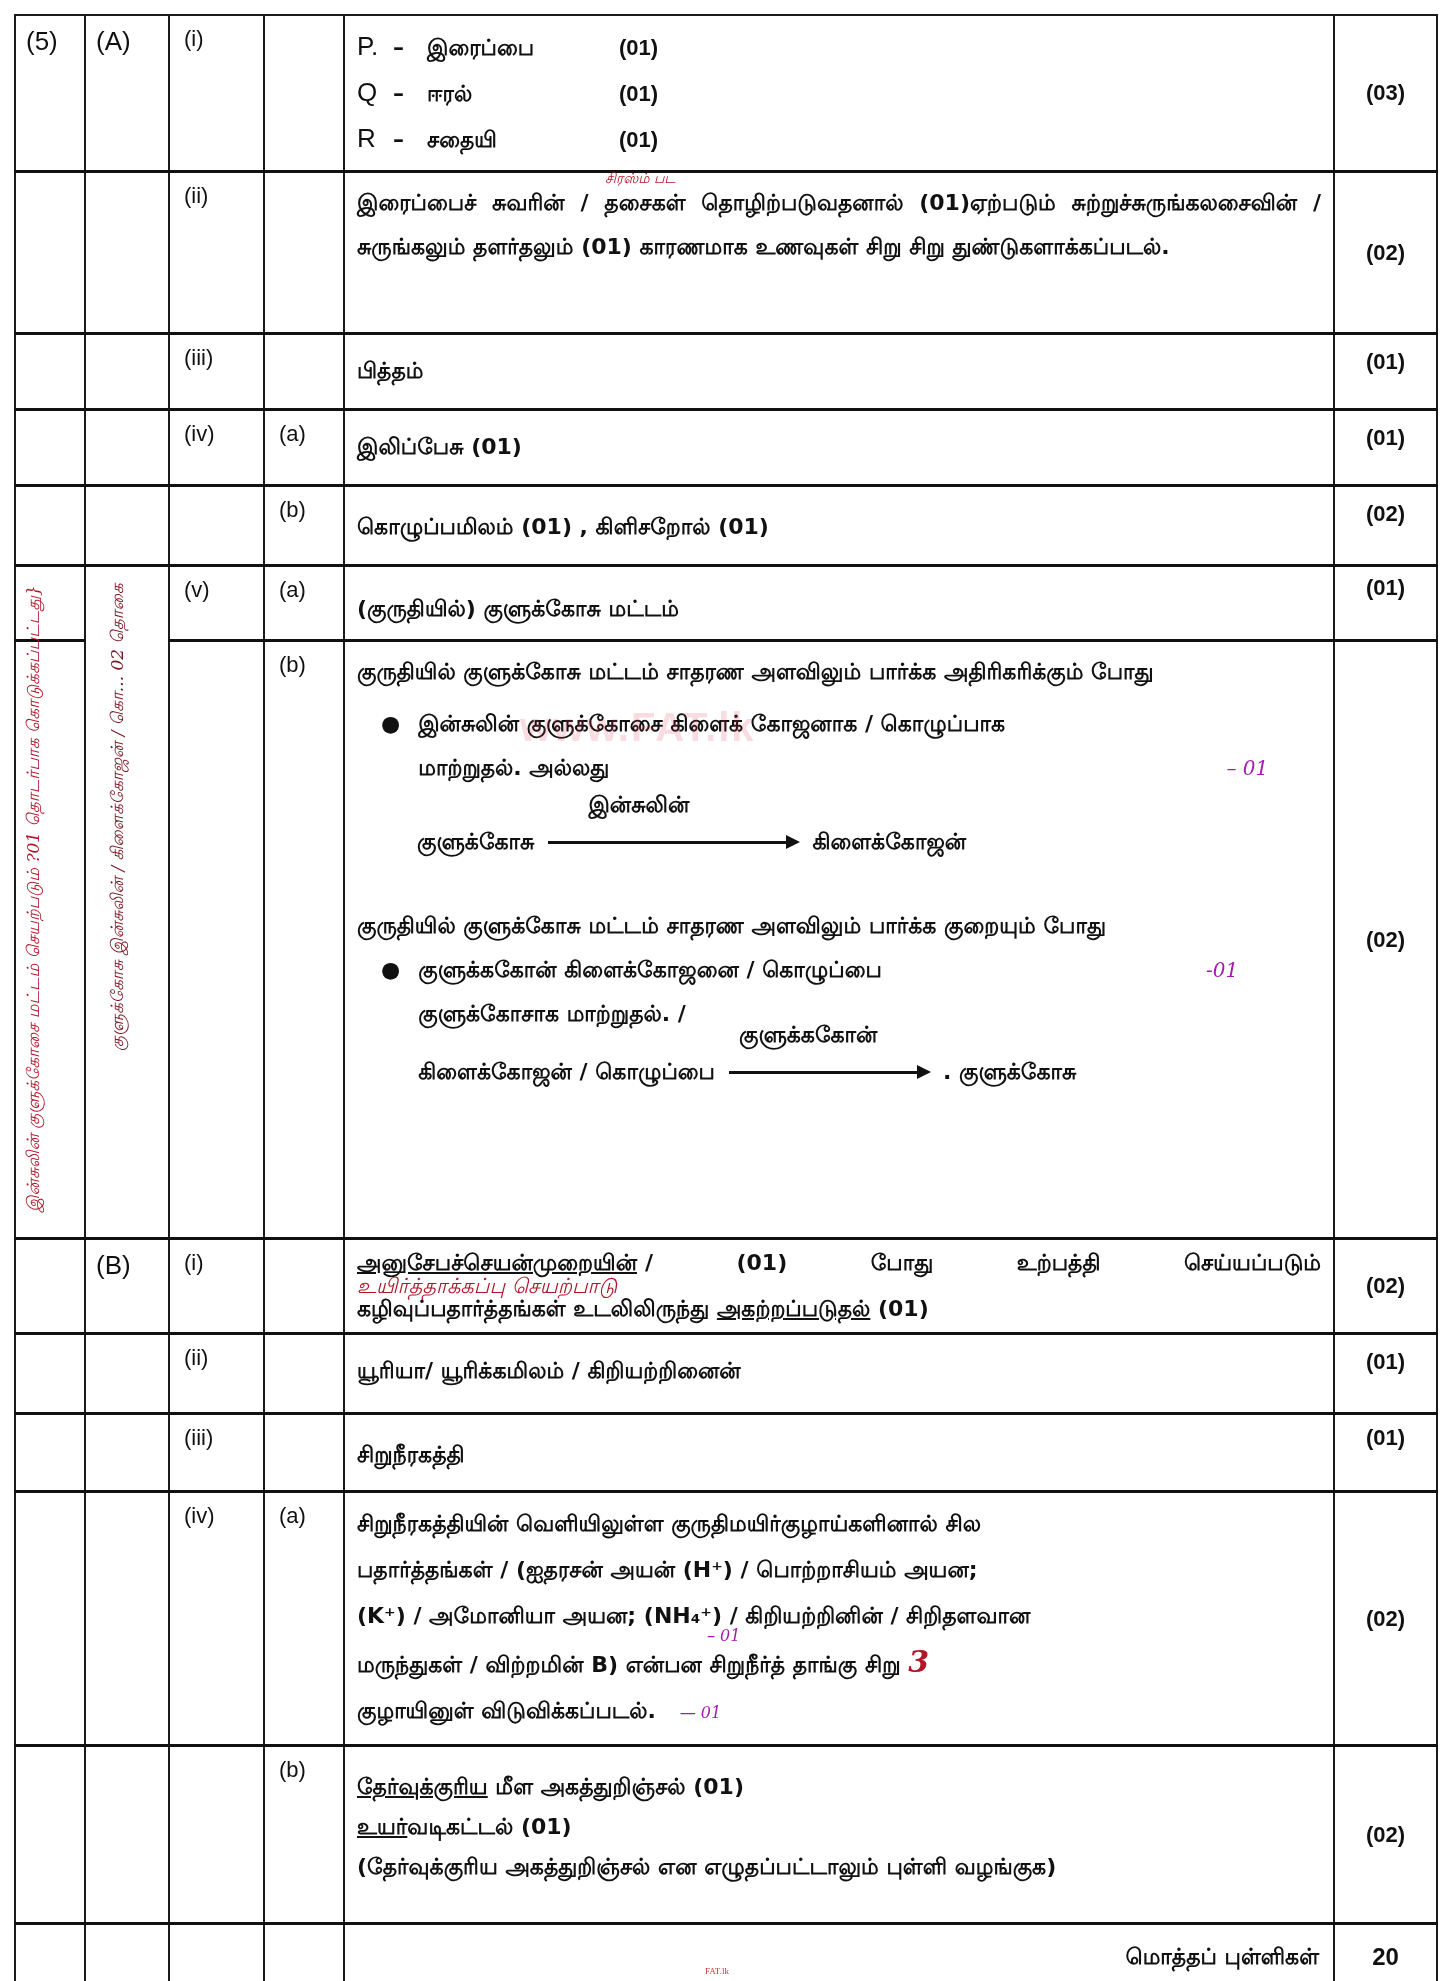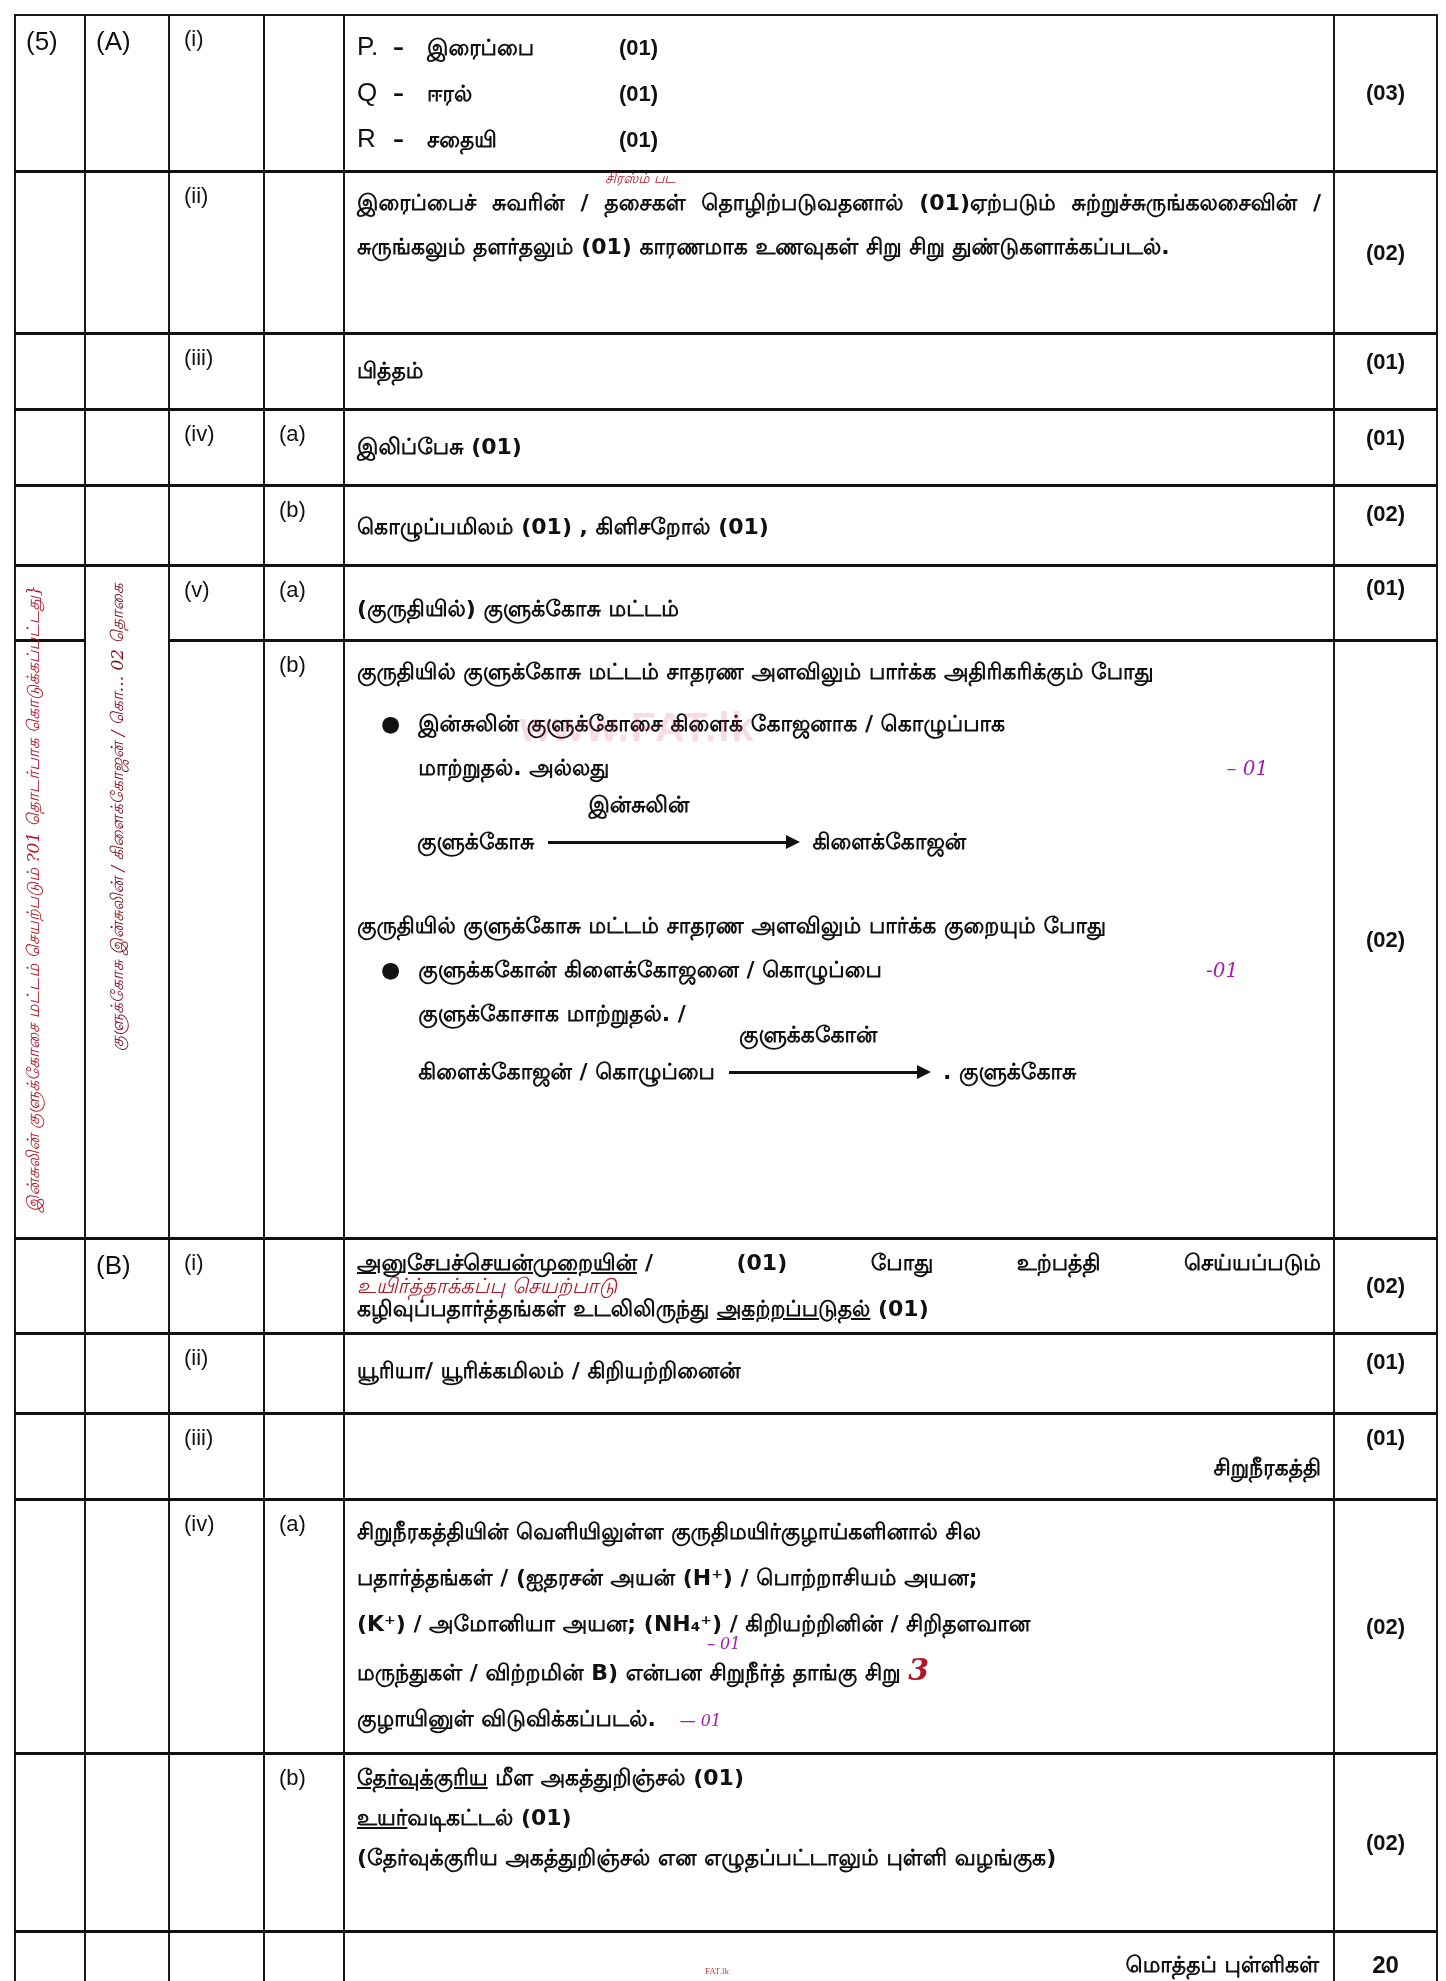--- a/index.html
+++ b/index.html
@@ -270,21 +270,21 @@
   </tr>
 
   <tr class="thick" style="height:78px">
     <td></td>
           <td></td>
     <td>
             <div class="lbl sm">(iii)</div>
           </td>
     <td></td>
     <td>
-            <div class="content" style="padding-top:31px;text-align:right;">சிறுநீரகத்தி</div>
+            <div class="content" style="padding-top:18px;">சிறுநீரகத்தி</div>
           </td>
     <td>
             <div class="mark" style="padding-top:10px;">(01)</div>
           </td>
   </tr>
 
   <tr class="thick" style="height:242px">
     <td></td>
           <td></td>
     <td>
@@ -313,21 +313,21 @@
   </tr>
 
   <tr class="thick" style="height:178px">
     <td></td>
           <td></td>
           <td></td>
     <td>
             <div class="lbl sm">(b)</div>
           </td>
     <td>
-      <div class="content" style="line-height:40px; padding-top:3px;">
+      <div class="content" style="line-height:40px; padding-top:20px;">
         <div><span class="u">தேர்வுக்குரிய</span><span> மீள அகத்துறிஞ்சல் (01)</span></div>
         <div><span class="u">உயர்</span><span>வடிகட்டல் (01)</span></div>
         <div class="just">(தேர்வுக்குரிய அகத்துறிஞ்சல் என எழுதப்பட்டாலும் புள்ளி வழங்குக)</div>
       </div>
     </td>
     <td class="mark mid">(02)</td>
   </tr>
 
   <tr class="thick" style="height:78px; border-bottom:3px solid #111;">
     <td></td>

